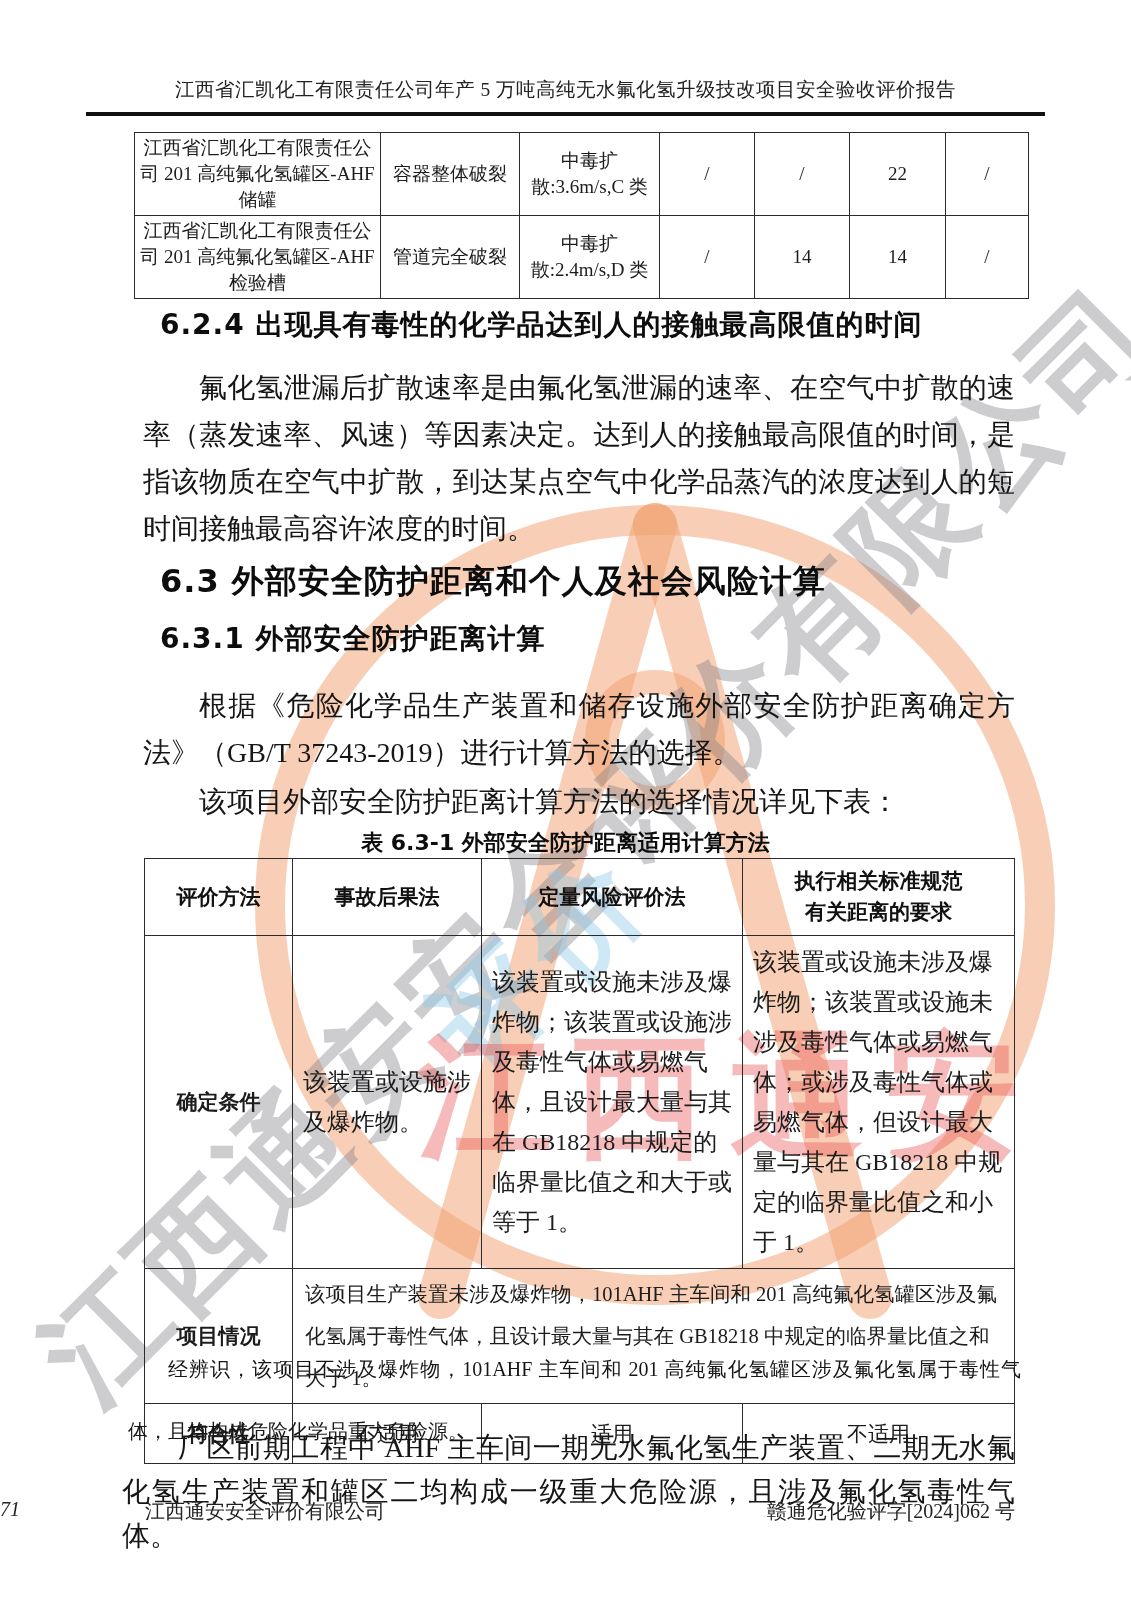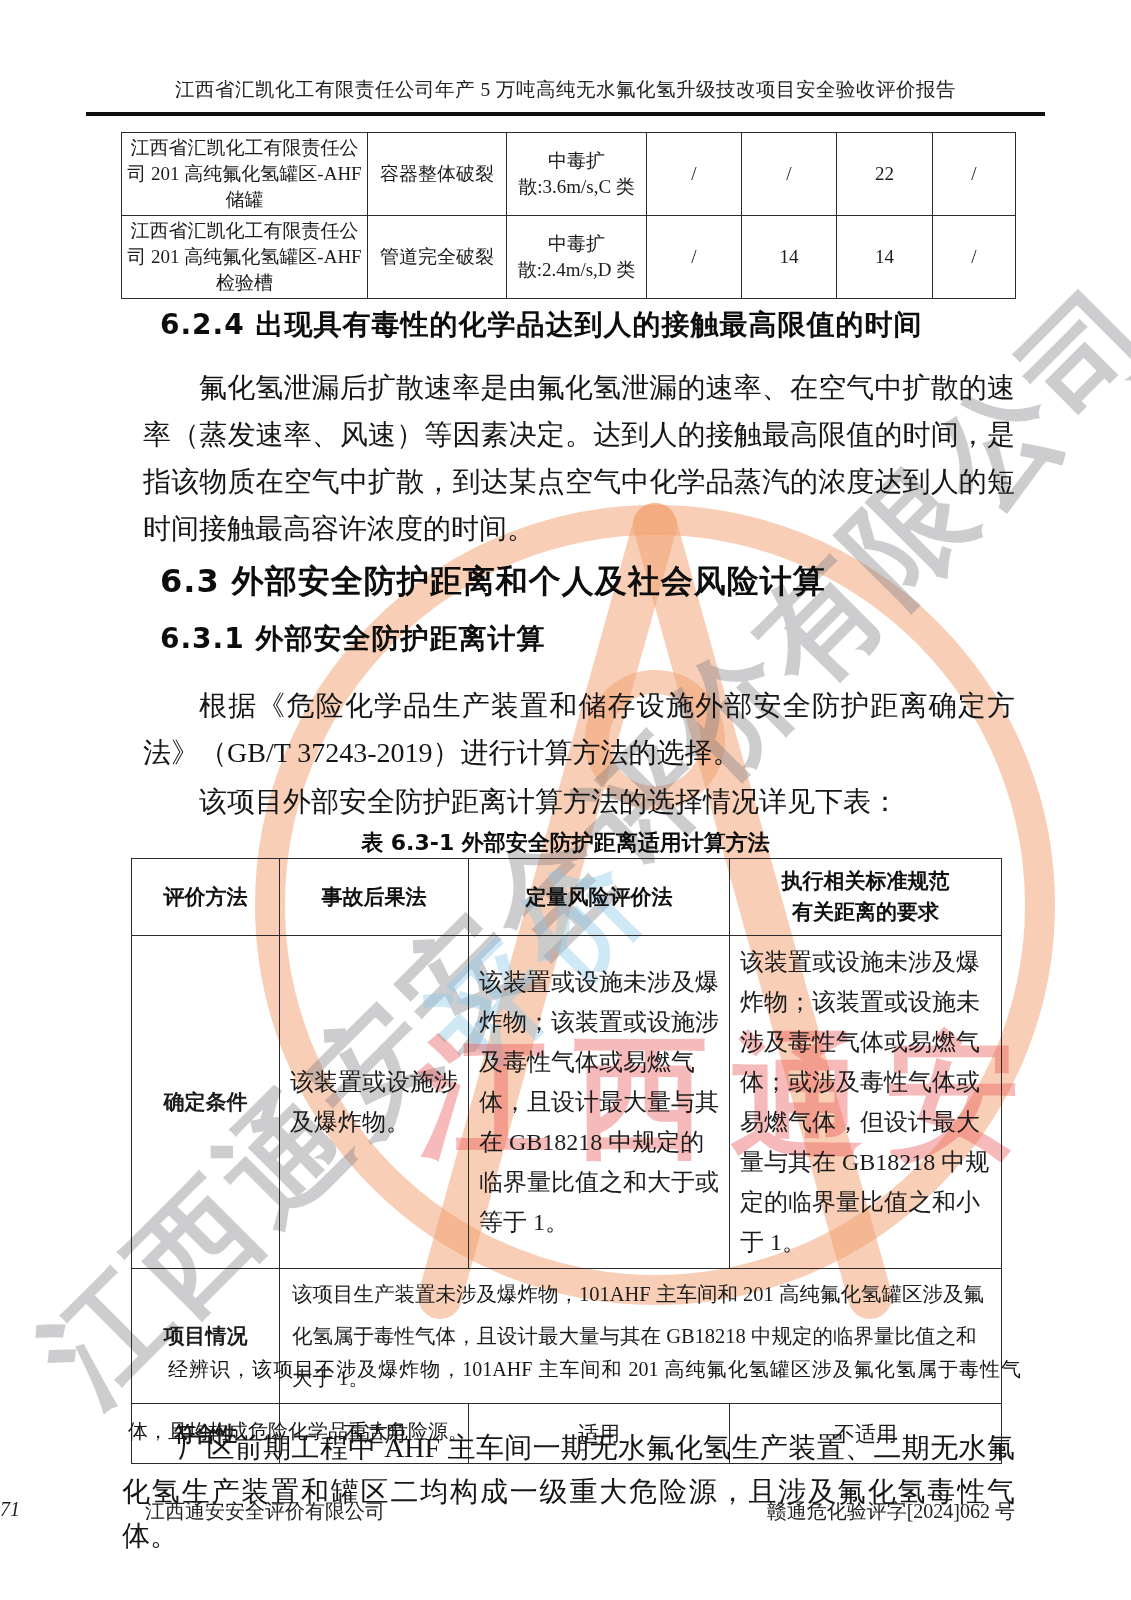--- a/index.html
+++ b/index.html
@@ -42,21 +42,21 @@
   #wm-logo{position:absolute;left:235px;top:485px;}
 
   
   #header-title{
     left:0;right:0;top:76px;text-align:center;
     font-size:19.5px;letter-spacing:0.5px;color:#222;
   }
   #header-rule{left:86px;top:112px;width:959px;height:4px;background:#101010;}
 
   
-  table{border-collapse:collapse;table-layout:fixed;}
+  table{border-collapse:collapse;table-layout:fixed;margin-left:13px;}
   td,th{border:1.6px solid #2b2b2b;vertical-align:middle;overflow:hidden;}
   #cont-table{left:121px;top:132px;width:894px;}
   #cont-table td{
     text-align:center;font-size:19px;line-height:26px;
     padding:2px 5px;color:#1c1c1c;
   }
   #t631{left:131px;top:858px;width:870px;}
   #t631 .hd{
     font-weight:700;text-align:center;font-size:21px;line-height:31px;
     padding:4px 6px;color:#111;

